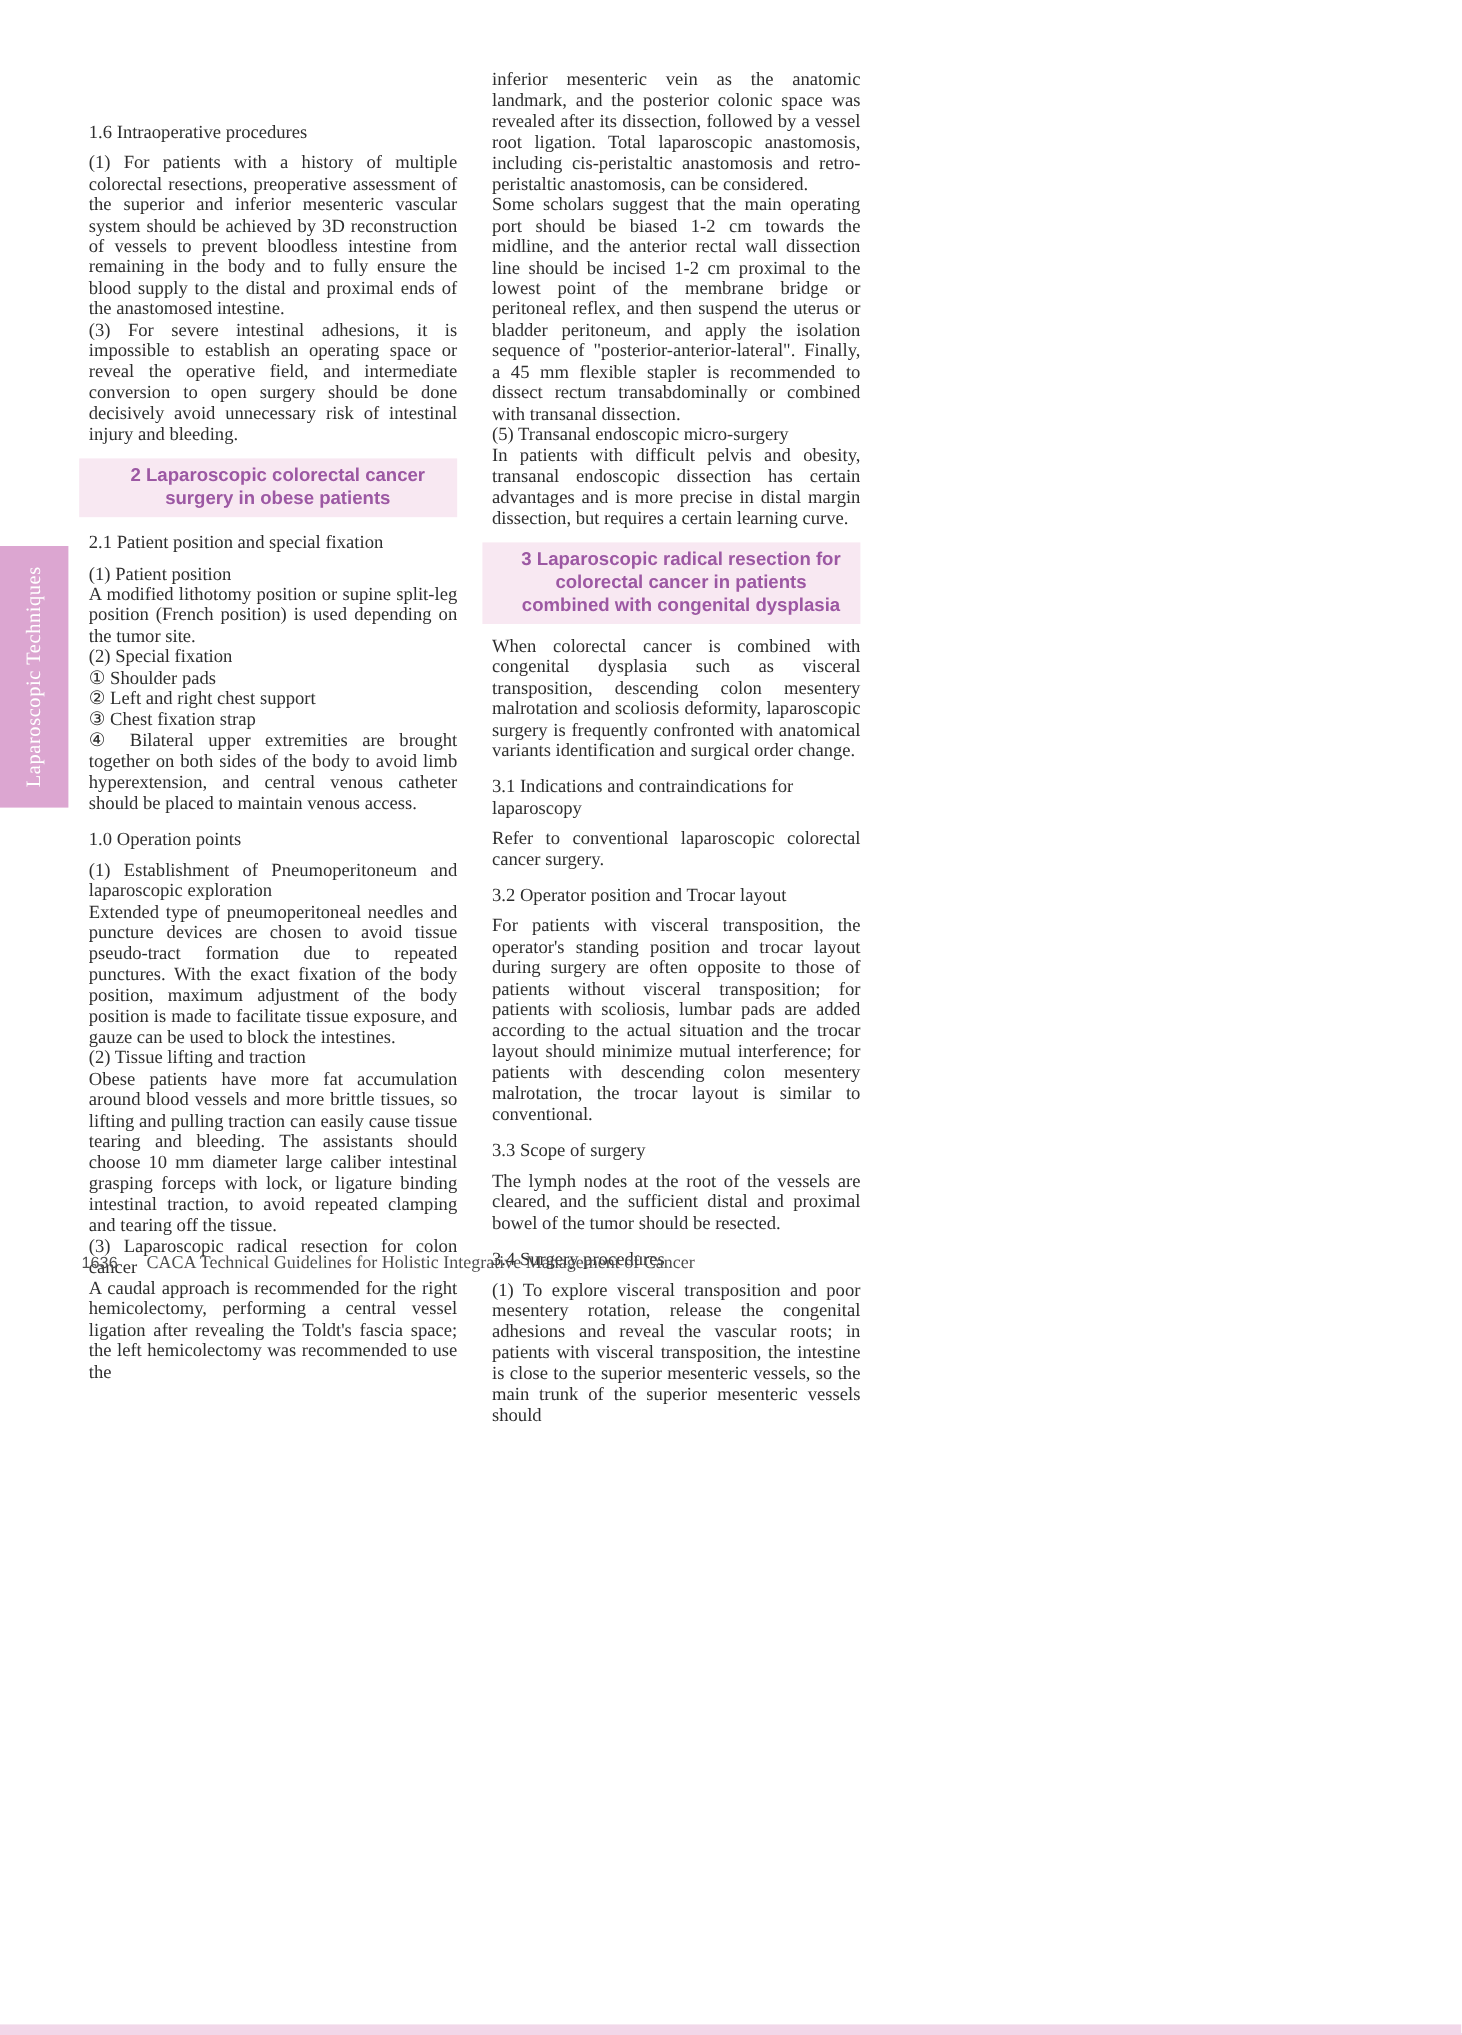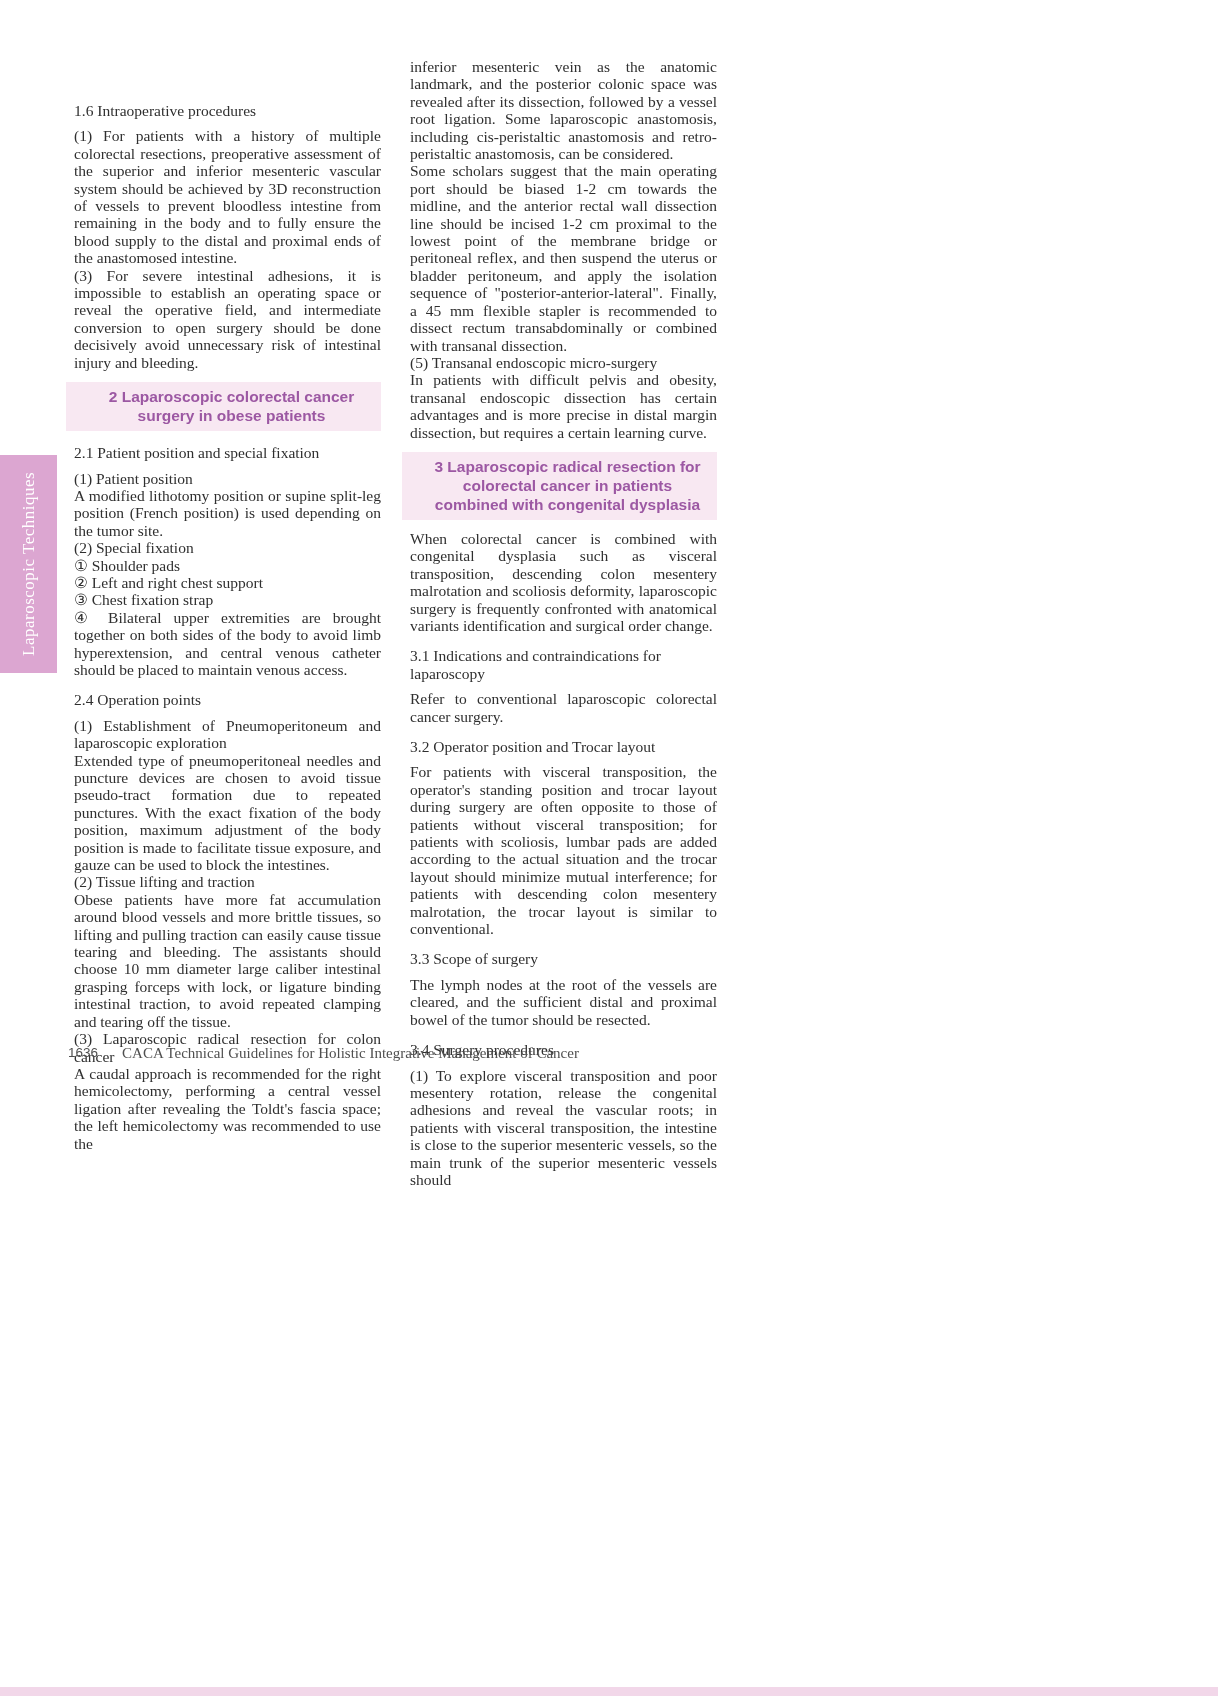--- a/index.html
+++ b/index.html
@@ -104,30 +104,30 @@
       <div class="blk para">(3) For severe intestinal adhesions, it is impossible to establish an operating space or reveal the operative field, and intermediate conversion to open surgery should be done decisively avoid unnecessary risk of intestinal injury and bleeding.</div>
       <div class="blk banner">2 Laparoscopic colorectal cancer surgery in obese patients</div>
       <div class="blk heading">2.1 Patient position and special fixation</div>
       <div class="blk para">(1) Patient position</div>
       <div class="blk para">A modified lithotomy position or supine split-leg position (French position) is used depending on the tumor site.</div>
       <div class="blk para">(2) Special fixation</div>
       <div class="blk para">① Shoulder pads</div>
       <div class="blk para">② Left and right chest support</div>
       <div class="blk para">③ Chest fixation strap</div>
       <div class="blk para">④ Bilateral upper extremities are brought together on both sides of the body to avoid limb hyperextension, and central venous catheter should be placed to maintain venous access.</div>
-      <div class="blk heading">2.4 Operation points</div>
+      <div class="blk heading">1.0 Operation points</div>
       <div class="blk para">(1) Establishment of Pneumoperitoneum and laparoscopic exploration</div>
       <div class="blk para">Extended type of pneumoperitoneal needles and puncture devices are chosen to avoid tissue pseudo-tract formation due to repeated punctures. With the exact fixation of the body position, maximum adjustment of the body position is made to facilitate tissue exposure, and gauze can be used to block the intestines.</div>
       <div class="blk para">(2) Tissue lifting and traction</div>
       <div class="blk para">Obese patients have more fat accumulation around blood vessels and more brittle tissues, so lifting and pulling traction can easily cause tissue tearing and bleeding. The assistants should choose 10 mm diameter large caliber intestinal grasping forceps with lock, or ligature binding intestinal traction, to avoid repeated clamping and tearing off the tissue.</div>
       <div class="blk para">(3) Laparoscopic radical resection for colon cancer</div>
       <div class="blk para">A caudal approach is recommended for the right hemicolectomy, performing a central vessel ligation after revealing the Toldt's fascia space; the left hemicolectomy was recommended to use the</div>
     </div>
   <div class="column col-right" id="col-right">
-      <div class="blk para">inferior mesenteric vein as the anatomic landmark, and the posterior colonic space was revealed after its dissection, followed by a vessel root ligation. Some laparoscopic anastomosis, including cis-peristaltic anastomosis and retro-peristaltic anastomosis, can be considered.</div>
+      <div class="blk para">inferior mesenteric vein as the anatomic landmark, and the posterior colonic space was revealed after its dissection, followed by a vessel root ligation. Total laparoscopic anastomosis, including cis-peristaltic anastomosis and retro-peristaltic anastomosis, can be considered.</div>
       <div class="blk para">Some scholars suggest that the main operating port should be biased 1-2 cm towards the midline, and the anterior rectal wall dissection line should be incised 1-2 cm proximal to the lowest point of the membrane bridge or peritoneal reflex, and then suspend the uterus or bladder peritoneum, and apply the isolation sequence of "posterior-anterior-lateral". Finally, a 45 mm flexible stapler is recommended to dissect rectum transabdominally or combined with transanal dissection.</div>
       <div class="blk para">(5) Transanal endoscopic micro-surgery</div>
       <div class="blk para">In patients with difficult pelvis and obesity, transanal endoscopic dissection has certain advantages and is more precise in distal margin dissection, but requires a certain learning curve.</div>
       <div class="blk banner">3 Laparoscopic radical resection for colorectal cancer in patients combined with congenital dysplasia</div>
       <div class="blk para">When colorectal cancer is combined with congenital dysplasia such as visceral transposition, descending colon mesentery malrotation and scoliosis deformity, laparoscopic surgery is frequently confronted with anatomical variants identification and surgical order change.</div>
       <div class="blk heading">3.1 Indications and contraindications for laparoscopy</div>
       <div class="blk para">Refer to conventional laparoscopic colorectal cancer surgery.</div>
       <div class="blk heading">3.2 Operator position and Trocar layout</div>
       <div class="blk para">For patients with visceral transposition, the operator's standing position and trocar layout during surgery are often opposite to those of patients without visceral transposition; for patients with scoliosis, lumbar pads are added according to the actual situation and the trocar layout should minimize mutual interference; for patients with descending colon mesentery malrotation, the trocar layout is similar to conventional.</div>
       <div class="blk heading">3.3 Scope of surgery</div>

